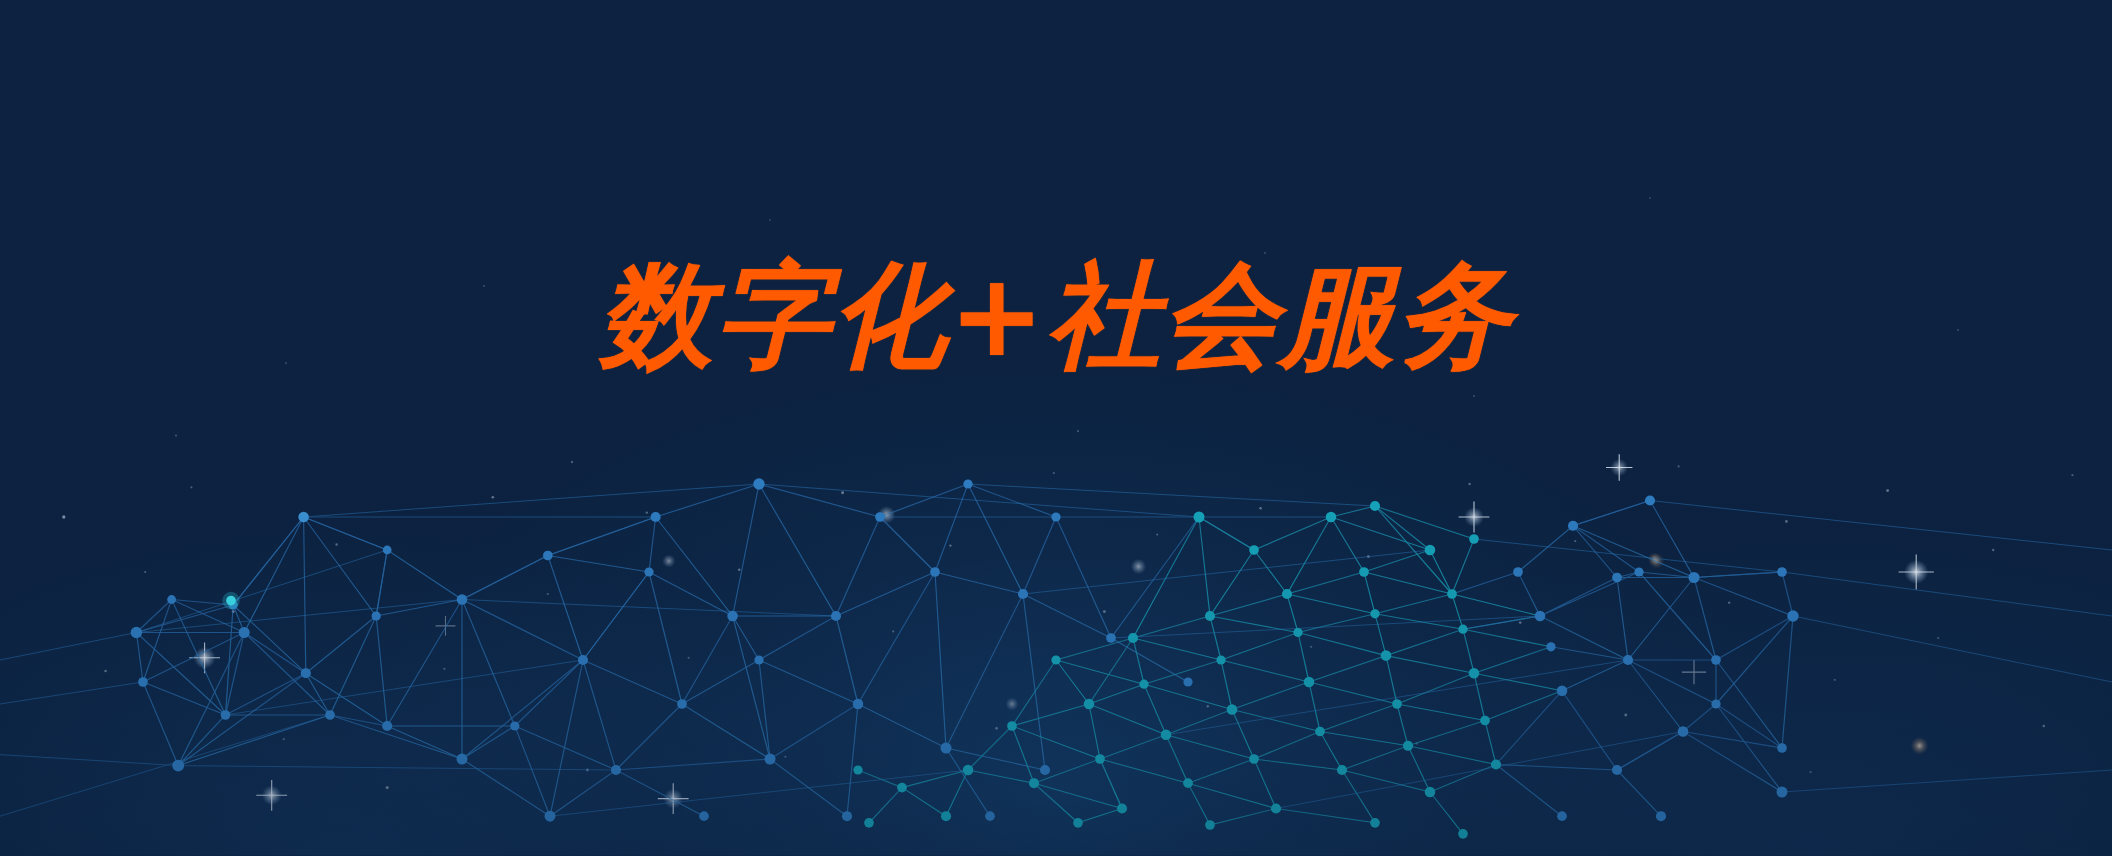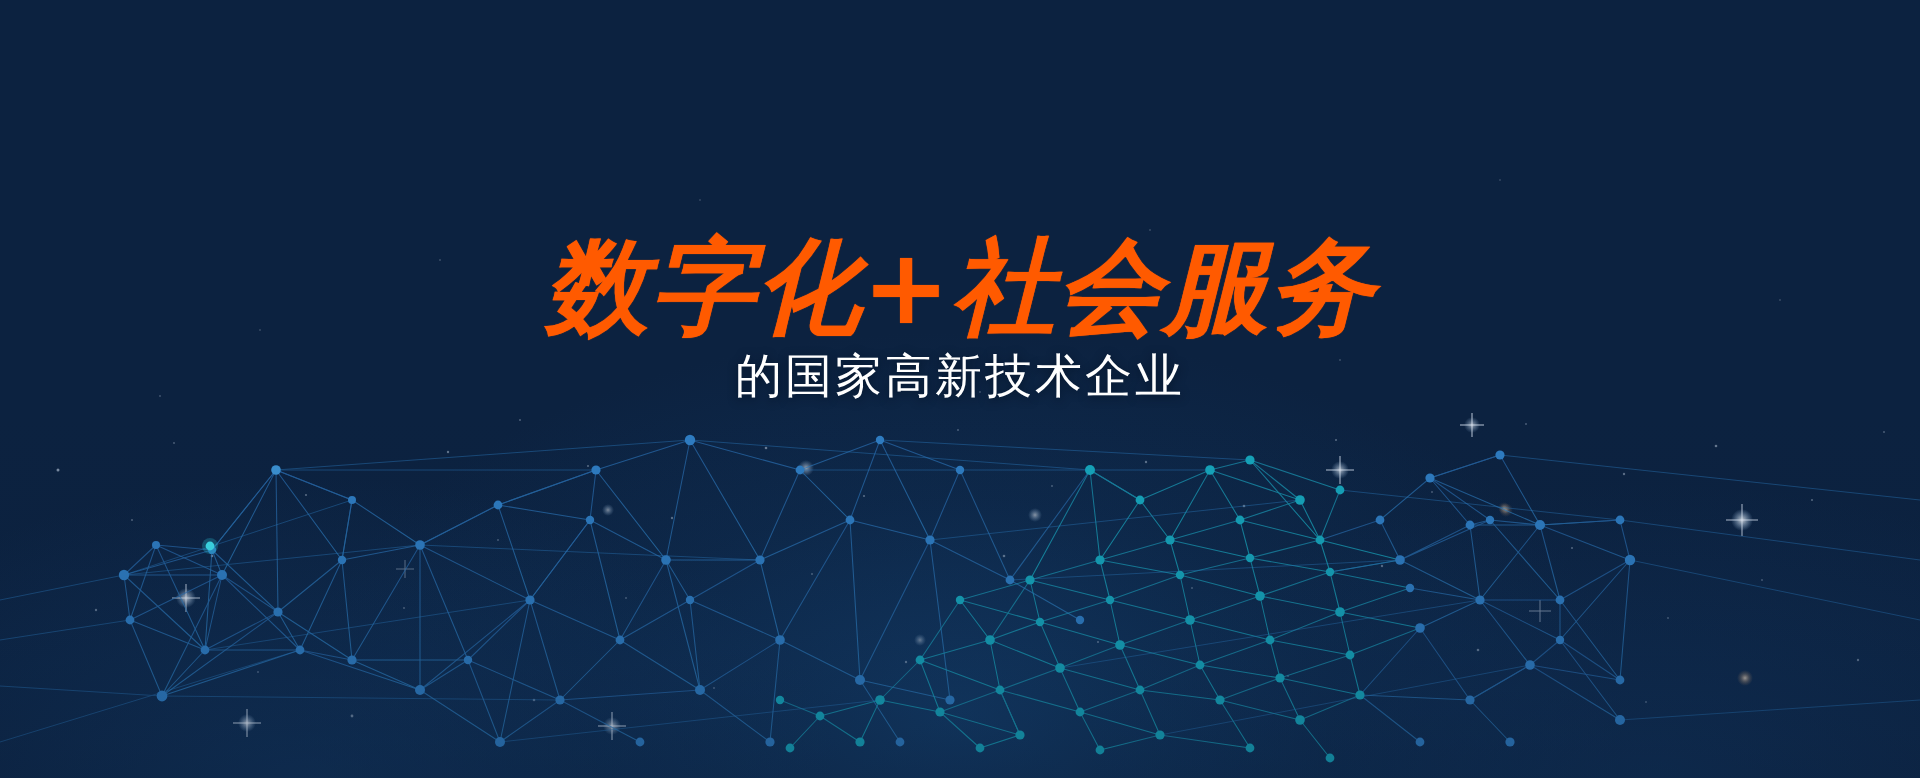--- a/index.html
+++ b/index.html
@@ -399,16 +399,15 @@
     <g>
       <circle cx="210" cy="546" r="8" fill="#2fd8e8" opacity=".28"></circle>
       <circle cx="210" cy="546" r="4.4" fill="#3fe4f0"></circle>
     </g>
   </svg>
 
   <div class="layer" style="background:linear-gradient(to bottom, rgba(12,34,64,0) 52%, rgba(10,30,58,.18) 82%, rgba(9,27,53,.30) 100%);"></div>
 
   <div class="text-block">
     <span class="headline">数字化+社会服务</span>
-    <span class="subtitle">的国家高新技术企业</span>
   </div>
 
 </div>
 
 </body></html>

